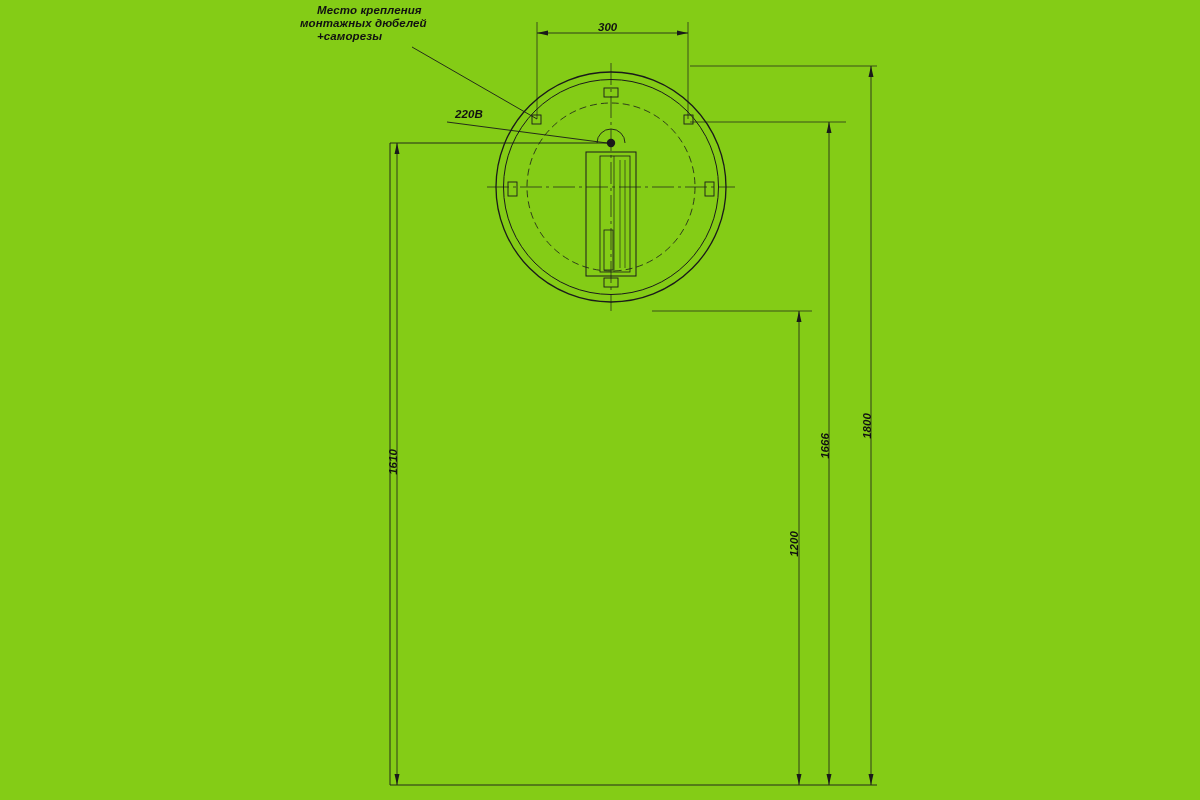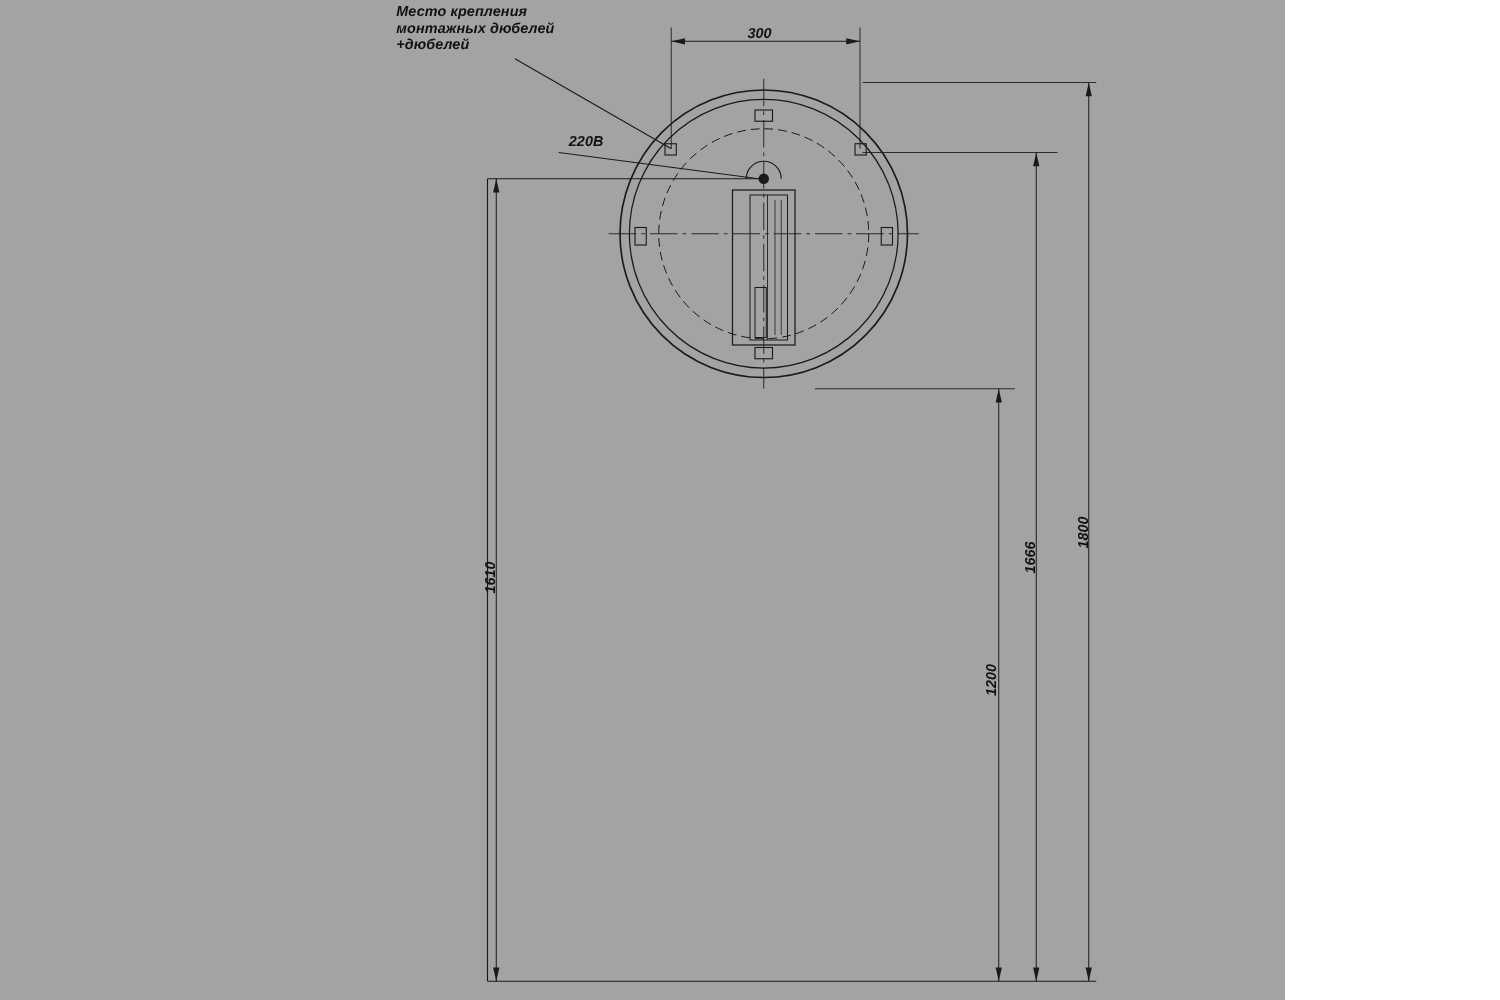--- a/index.html
+++ b/index.html
@@ -9,23 +9,23 @@
   }
   body {
     width: 1200px;
     height: 800px;
     font-family: "Liberation Sans", sans-serif;
     color: #1a1a1a;
     overflow: hidden;
   }
   #stage {
     position: relative;
-    width: 1028px;
+    width: 1200px;
     height: 800px;
-    background: #a3a3a3;
+    background: #84cc16;
   }
   svg.drawing {
     position: absolute;
     left: 0;
     top: 0;
     width: 1200px;
     height: 800px;
   }
   .ann {
     position: absolute;
@@ -115,22 +115,22 @@
       <path d="M 799 785 L 796.5 774 L 801.5 774 Z" fill="#1a1a1a" stroke="none"></path>
 
       <line x1="397" y1="143" x2="397" y2="785" stroke-width="0.8"></line>
       <path d="M 397 143 L 394.5 154 L 399.5 154 Z" fill="#1a1a1a" stroke="none"></path>
       <path d="M 397 785 L 394.5 774 L 399.5 774 Z" fill="#1a1a1a" stroke="none"></path>
 
     </g>
   </svg>
 
   <div class="ann" style="left:317px; top:4px;">Место крепления</div>
-  <div class="ann" style="left:317px; top:17px;text-align:center;">монтажных дюбелей</div>
-  <div class="ann" style="left:317px; top:30px;">+дюбелей</div>
+  <div class="ann" style="left:300px; top:17px;text-align:center;">монтажных дюбелей</div>
+  <div class="ann" style="left:317px; top:30px;">+саморезы</div>
 
   <div class="ann" style="left:413px; top:108px;margin-left:42px;">220В</div>
 
   <div class="dimtext" style="left:598px; top:21px;">300</div>
 
   <div class="dimtext vert" style="left:378px; top:456px; width:30px; text-align:center;">1610</div>
 
   <div class="dimtext vert" style="left:779px; top:538px; width:30px; text-align:center;">1200</div>
 
   <div class="dimtext vert" style="left:810px; top:440px; width:30px; text-align:center;">1666</div>

